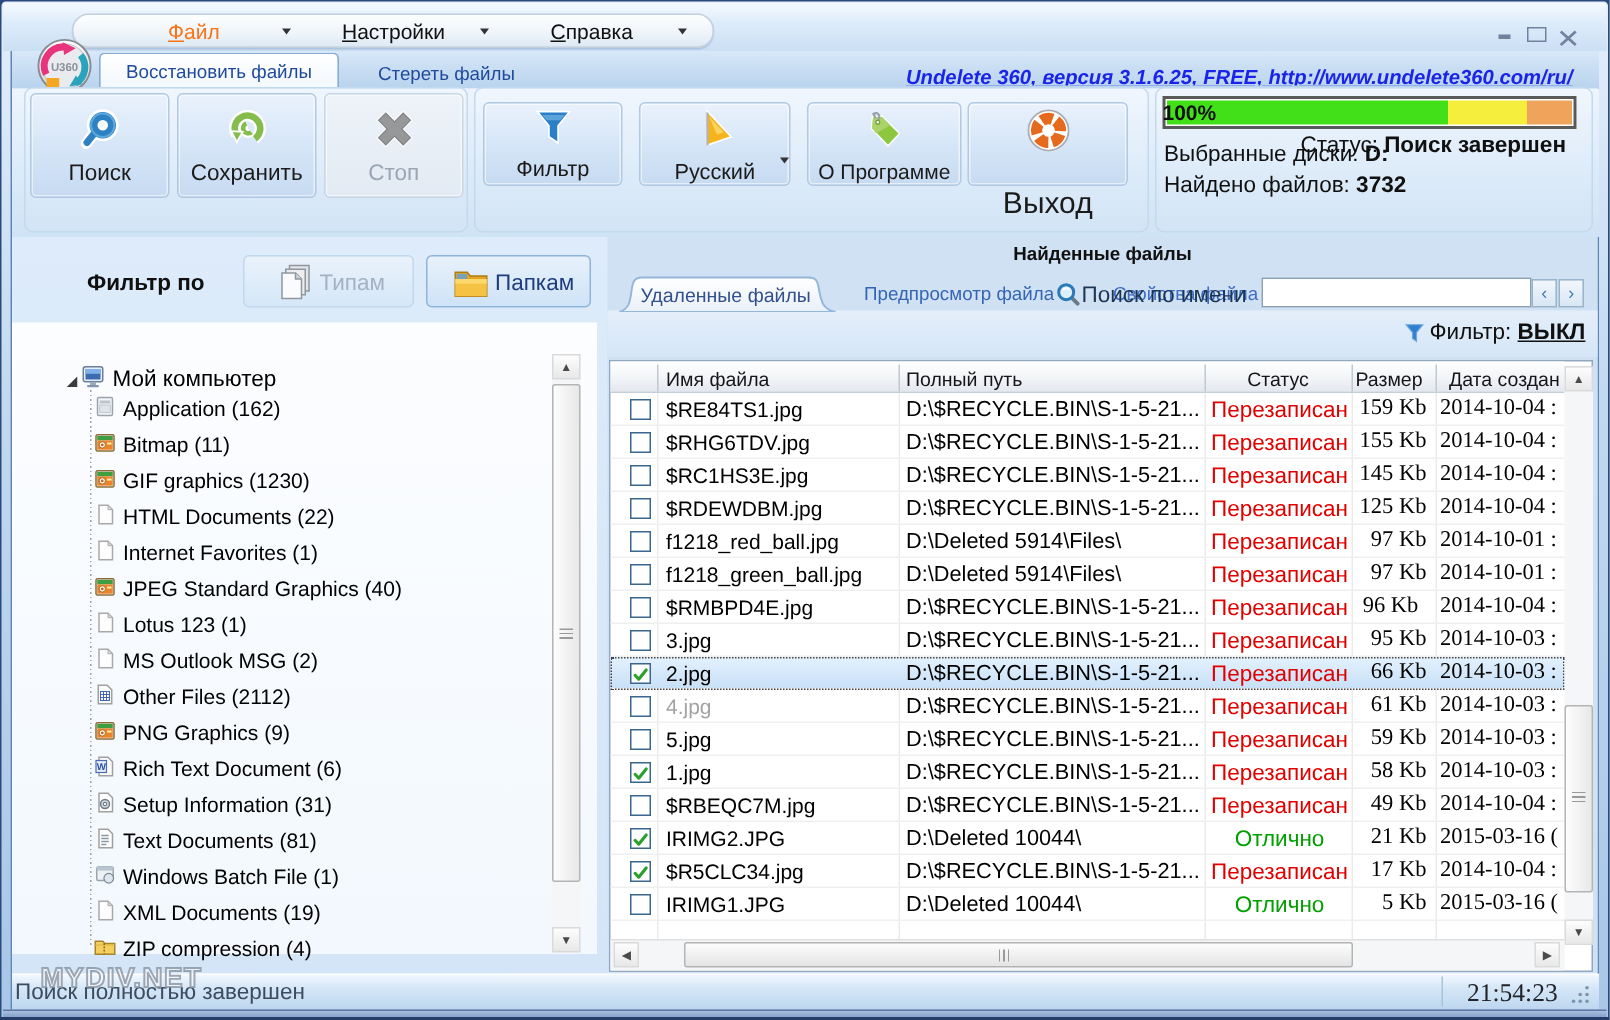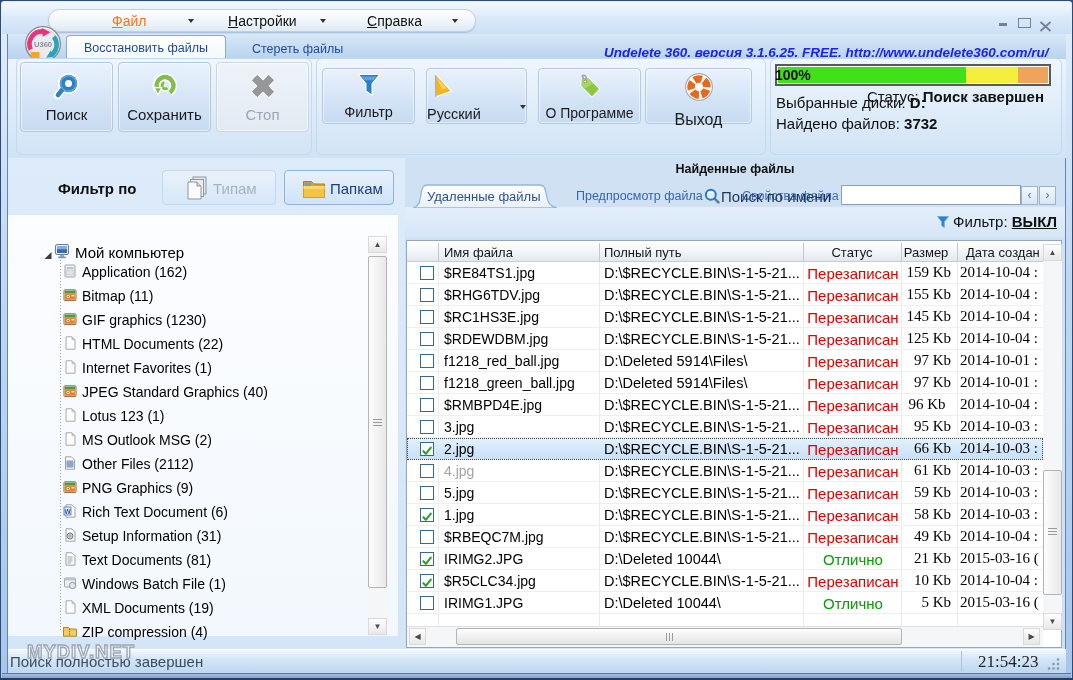--- a/index.html
+++ b/index.html
@@ -65,39 +65,39 @@
         <path d="M 3.2 15.4 L 10.8 15.9 L 6.9 22.7 Z" fill="#85bd4d" stroke="#fff" stroke-width="1.2"></path>
       </svg></div><div style="font-size:15.0px;color:#1b1b1b;margin-top:2px">Сохранить</div></div>
 <div class="ab" style="left:216px;top:62px;width:93px;height:70px;border:1px solid #c9d6e4;border-radius:4px;background:linear-gradient(180deg,#eef3f9 0%,#e2eaf3 100%);text-align:center;box-shadow:inset 0 0 0 1px rgba(255,255,255,.55)"><div style="margin-top:9px;display:inline-block;filter:grayscale(1) opacity(.75);"><svg width="28" height="28" viewBox="0 0 28 28" xmlns="http://www.w3.org/2000/svg">
         <path d="M8.2 3.4 L14 9.2 L19.8 3.4 L24.6 8.2 L18.8 14 L24.6 19.8 L19.8 24.6 L14 18.8 L8.2 24.6 L3.4 19.8 L9.2 14 L3.4 8.2 Z" fill="#7a7a7a" stroke="#fff" stroke-width="2.4" paint-order="stroke"></path>
         <path d="M8.2 3.4 L14 9.2 L19.8 3.4 L24.6 8.2 L18.8 14 L24.6 19.8 L19.8 24.6 L14 18.8 L8.2 24.6 L3.4 19.8 L9.2 14 L3.4 8.2 Z" fill="none" stroke="#5e5e5e" stroke-width="0.8"></path>
       </svg></div><div style="font-size:15.0px;color:#9aa6b4;margin-top:2px">Стоп</div></div>
 <div class="ab" style="left:322px;top:68px;width:93px;height:56px;border:1px solid #b1c9e2;border-radius:4px;background:linear-gradient(180deg,#eaf2fc 0%,#d8e7f8 45%,#c6daf1 100%);text-align:center;box-shadow:inset 0 0 0 1px rgba(255,255,255,.55)"><div style="margin-top:3px;display:inline-block;"><svg width="28" height="26" viewBox="0 0 28 26" xmlns="http://www.w3.org/2000/svg">
         <path d="M4.5 3 h19 l-7 8.6 v10.6 l-5 -3.4 v-7.2 z" fill="#2b7fc6" stroke="#fff" stroke-width="2.2" paint-order="stroke"></path>
         <path d="M6.5 4.6 h15 l-3 3.6 h-9 z" fill="#5ba3dc"></path>
       </svg></div><div style="font-size:14.5px;color:#1b1b1b;margin-top:2px">Фильтр</div></div>
-<div class="ab" style="left:426px;top:68px;width:101px;height:56px;border:1px solid #b1c9e2;border-radius:4px;background:linear-gradient(180deg,#eaf2fc 0%,#d8e7f8 45%,#c6daf1 100%);box-shadow:inset 0 0 0 1px rgba(255,255,255,.55)"><div style="margin-top:3px;display:inline-block;"><svg width="28" height="28" viewBox="0 0 28 28" xmlns="http://www.w3.org/2000/svg">
+<div class="ab" style="left:426px;top:68px;width:101px;height:56px;border:1px solid #b1c9e2;border-radius:4px;background:linear-gradient(180deg,#eaf2fc 0%,#d8e7f8 45%,#c6daf1 100%);text-align:center;box-shadow:inset 0 0 0 1px rgba(255,255,255,.55)"><div style="margin-top:3px;display:inline-block;"><svg width="28" height="28" viewBox="0 0 28 28" xmlns="http://www.w3.org/2000/svg">
         <path d="M9 3.5 L23.5 19 L9 24 Z" fill="#f5b41c" stroke="#fff" stroke-width="2.2" paint-order="stroke"></path>
         <path d="M9.8 5.8 L19.5 16.2 L15 17.6 Z" fill="#fbd35e"></path>
         <path d="M8.2 3 L8.2 25" stroke="#b0b4ba" stroke-width="2.4"></path>
         <path d="M7.4 3 L7.4 25" stroke="#e8eaec" stroke-width="1"></path>
       </svg></div><div style="font-size:14.5px;color:#1b1b1b;margin-top:2px">Русский</div></div>
 <div class="ab" style="left:520px;top:105px;width:0;height:0;border-left:3.5px solid transparent;border-right:3.5px solid transparent;border-top:4px solid #333"></div>
 <div class="ab" style="left:538px;top:68px;width:103px;height:56px;border:1px solid #b1c9e2;border-radius:4px;background:linear-gradient(180deg,#eaf2fc 0%,#d8e7f8 45%,#c6daf1 100%);text-align:center;box-shadow:inset 0 0 0 1px rgba(255,255,255,.55)"><div style="margin-top:3px;display:inline-block;"><svg width="28" height="28" viewBox="0 0 28 28" xmlns="http://www.w3.org/2000/svg">
         <path d="M12 6 L23 17 L16 24.5 L5.5 13.5 L6 6.5 Z" fill="#8dc63f" stroke="#fff" stroke-width="2" paint-order="stroke"></path>
         <path d="M12 6 L17.5 11.5 L8 17 L5.5 13.5 L6 6.5 Z" fill="#aad46a"></path>
         <path d="M8.3 9.3 a2.6 3.4 30 1 0 -2 -5.4 l1.5 3" fill="none" stroke="#9aa2aa" stroke-width="1.5"></path>
         <circle cx="9.2" cy="9.5" r="1.3" fill="#fff" stroke="#6f9a3a" stroke-width="0.8"></circle>
       </svg></div><div style="font-size:14.0px;color:#1b1b1b;margin-top:1px">О Программе</div></div>
 <div class="ab" style="left:645px;top:68px;width:107px;height:56px;border:1px solid #b1c9e2;border-radius:4px;background:linear-gradient(180deg,#eaf2fc 0%,#d8e7f8 45%,#c6daf1 100%);text-align:center;box-shadow:inset 0 0 0 1px rgba(255,255,255,.55)"><div style="margin-top:3px;display:inline-block;"><svg width="30" height="30" viewBox="0 0 30 30" xmlns="http://www.w3.org/2000/svg">
         <circle cx="15" cy="15" r="14" fill="#fff"></circle>
         <circle cx="15" cy="15" r="13.4" fill="none" stroke="#a8acb2" stroke-width="1.2"></circle>
         <circle cx="15" cy="15" r="7" fill="none" stroke="#e56a1e" stroke-width="9.5" stroke-dasharray="6.6 2.2" transform="rotate(18 15 15)"></circle>
         <circle cx="15" cy="15" r="4.2" fill="#fff"></circle>
-      </svg></div><div style="font-size:16px;color:#1b1b1b;margin-top:5px">Выход</div></div>
+      </svg></div><div style="font-size:20px;color:#1b1b1b;margin-top:18px">Выход</div></div>
 <div class="ab" style="left:775px;top:64px;width:276px;height:22px;border:2px solid #5a5a5a;background:#fff;padding:1px">
     <div style="width:100%;height:100%;background:linear-gradient(90deg,#42e019 0%,#42e019 69.5%,#f6ee3c 69.5%,#f6ee3c 89%,#f0a35b 89%,#f0a35b 100%)"></div>
   </div>
 <div class="ab" style="left:775px;top:67px;width:276px;text-align:left;font-size:14px;font-weight:bold;color:#101010">100%</div>
 <div class="ab" style="left:867px;top:88px;font-size:15px;color:#101010;white-space:nowrap">Статус: <b>Поиск завершен</b></div>
 <div class="ab" style="left:776px;top:94px;font-size:15px;color:#101010;white-space:nowrap">Выбранные диски: <b>D:</b></div>
 <div class="ab" style="left:776px;top:115px;font-size:15px;color:#101010;white-space:nowrap">Найдено файлов: <b>3732</b></div>
 <div class="ab" style="left:8px;top:158px;width:397px;height:490px;background:linear-gradient(180deg,#ddebfa 0%,#d3e5f7 100%)"></div>
 <div class="ab" style="left:58px;top:180px;font-size:15px;font-weight:bold;color:#101010">Фильтр по</div>
 <div class="ab" style="left:162px;top:170px;width:114px;height:35px;border:1px solid #c2d8ee;border-radius:4px;background:linear-gradient(180deg,#eaf2fb 0%,#d5e7f8 100%)">
@@ -404,21 +404,21 @@
     <div class="ab" style="left:496px;top:2px;width:48px;text-align:right;font-family:'Liberation Serif',serif;font-size:15px;color:#000">21 Kb</div>
     <div class="ab" style="left:553px;top:2px;width:82px;overflow:hidden;white-space:nowrap;font-family:'Liberation Serif',serif;font-size:15px;color:#000">2015-03-16 (</div>
   </div>
 <div class="ab" style="left:407px;top:570px;width:636px;height:22px;border-bottom:1px solid #efefef">
     <div class="ab" style="left:13px;top:4px;width:14px;height:14px;border:1px solid #39678e;background:#fff"><svg width="12" height="12" viewBox="0 0 12 12" xmlns="http://www.w3.org/2000/svg">
         <path d="M2.4 6.2 L4.8 8.8 L9.8 2.6" fill="none" stroke="#2ba02b" stroke-width="2.1" stroke-linecap="round" stroke-linejoin="round"></path>
       </svg></div>
     <div class="ab" style="left:37px;top:3px;font-size:14px;color:#000">$R5CLC34.jpg</div>
     <div class="ab" style="left:197px;top:3px;font-size:14.5px;color:#000">D:\$RECYCLE.BIN\S-1-5-21...</div>
     <div class="ab" style="left:396px;top:3px;width:100px;text-align:center;font-size:15px;color:#e00000">Перезаписан</div>
-    <div class="ab" style="left:496px;top:2px;width:48px;text-align:right;font-family:'Liberation Serif',serif;font-size:15px;color:#000">10 Kb</div>
+    <div class="ab" style="left:496px;top:2px;width:48px;text-align:right;font-family:'Liberation Serif',serif;font-size:15px;color:#000">17 Kb</div>
     <div class="ab" style="left:553px;top:2px;width:82px;overflow:hidden;white-space:nowrap;font-family:'Liberation Serif',serif;font-size:15px;color:#000">2014-10-04&nbsp;:</div>
   </div>
 <div class="ab" style="left:407px;top:592px;width:636px;height:22px;border-bottom:1px solid #efefef">
     <div class="ab" style="left:13px;top:4px;width:14px;height:14px;border:1px solid #39678e;background:#fff"></div>
     <div class="ab" style="left:37px;top:3px;font-size:14px;color:#000">IRIMG1.JPG</div>
     <div class="ab" style="left:197px;top:3px;font-size:14.5px;color:#000">D:\Deleted 10044\</div>
     <div class="ab" style="left:396px;top:3px;width:100px;text-align:center;font-size:15px;color:#00a000">Отлично</div>
     <div class="ab" style="left:496px;top:2px;width:48px;text-align:right;font-family:'Liberation Serif',serif;font-size:15px;color:#000">5 Kb</div>
     <div class="ab" style="left:553px;top:2px;width:82px;overflow:hidden;white-space:nowrap;font-family:'Liberation Serif',serif;font-size:15px;color:#000">2015-03-16 (</div>
   </div>

